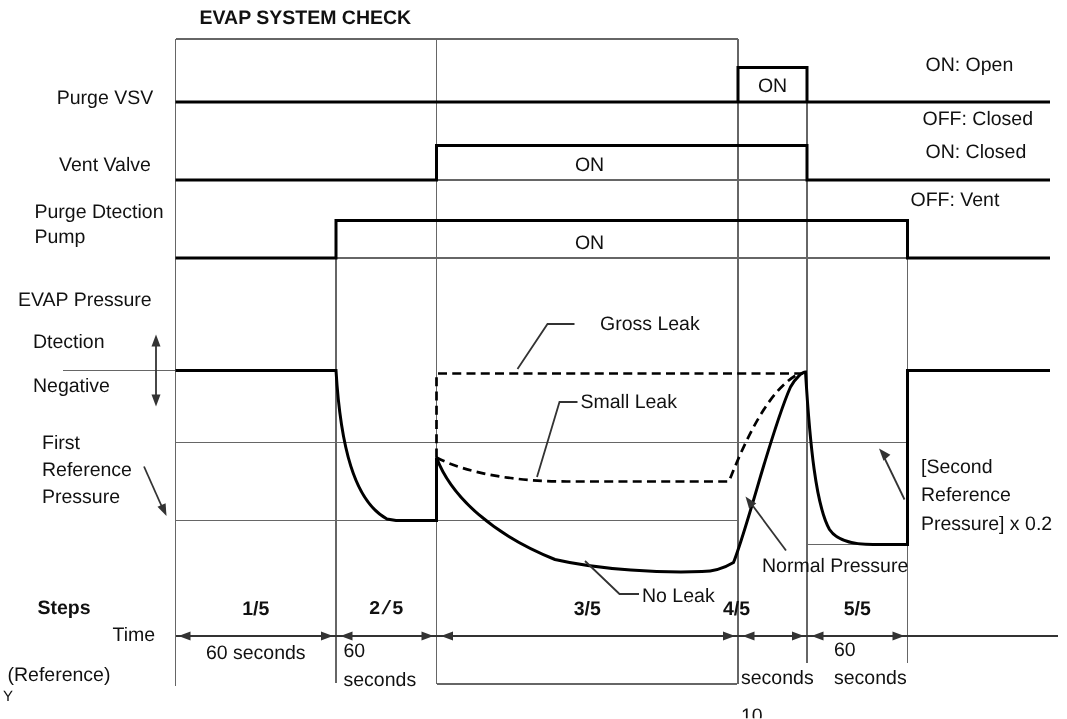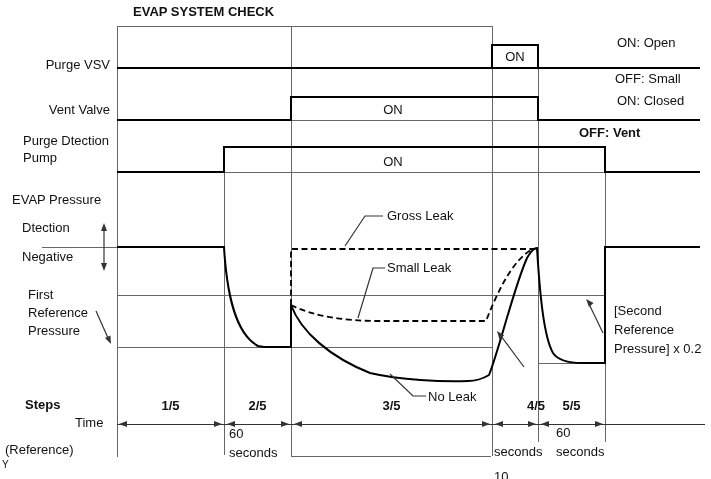--- a/index.html
+++ b/index.html
@@ -2,21 +2,21 @@
 <html><head>
 <meta charset="utf-8">
 <style>
   html,body{margin:0;padding:0;background:#fff;}
   #stage{position:relative;width:711px;height:479px;background:#fff;overflow:hidden;
          font-family:"Liberation Sans",sans-serif;color:#111;}
   #stage svg{position:absolute;left:0;top:0;}
   .lbl{position:absolute;font-size:13px;line-height:14px;white-space:nowrap;}
   .b{font-weight:bold;}
   .ctr{text-align:center;}
-  .rt{text-align:right;}
+  .rt{text-align:center;}
   .sm{font-size:10px;}
 </style>
 </head>
 <body>
 
 <div id="stage">
 
   <svg width="711" height="479" viewBox="0 0 711 479">
 
     <g stroke="#666" stroke-width="1" fill="none" shape-rendering="crispEdges">
@@ -94,41 +94,43 @@
   <span class="lbl" style="left:22px;top:250px;">Negative</span>
   <span class="lbl" style="left:28px;top:288px;">First</span>
   <span class="lbl" style="left:28px;top:306px;">Reference</span>
   <span class="lbl" style="left:28px;top:324px;">Pressure</span>
 
   <span class="lbl ctr" style="left:492px;top:50px;width:46px;">ON</span>
   <span class="lbl ctr" style="left:363px;top:103px;width:60px;">ON</span>
   <span class="lbl ctr" style="left:363px;top:155px;width:60px;">ON</span>
 
   <span class="lbl" style="left:617px;top:36px;">ON: Open</span>
-  <span class="lbl" style="left:615px;top:72px;">OFF: Small</span>
+  <span class="lbl" style="left:615px;top:72px;">OFF: Closed</span>
   <span class="lbl" style="left:617px;top:94px;">ON: Closed</span>
-  <span class="lbl" style="left:579px;top:126px;font-weight:bold;">OFF: Vent</span>
+  <span class="lbl" style="left:607px;top:126px;">OFF: Vent</span>
 
-  <span class="lbl" style="left:387px;top:209px;text-align:right;">Gross Leak</span>
+  <span class="lbl" style="left:400px;top:209px;text-align:right;">Gross Leak</span>
   <span class="lbl" style="left:387px;top:261px;">Small Leak</span>
   <span class="lbl" style="left:428px;top:390px;">No Leak</span>
+  <span class="lbl" style="left:508px;top:370px;">Normal Pressure</span>
   <span class="lbl" style="left:614px;top:304px;">[Second</span>
   <span class="lbl" style="left:614px;top:323px;">Reference</span>
   <span class="lbl" style="left:614px;top:342px;text-align:right;">Pressure] x 0.2</span>
 
   <span class="lbl b" style="left:25px;top:398px;">Steps</span>
   <span class="lbl" style="left:75px;top:416px;">Time</span>
   <span class="lbl" style="left:5px;top:443px;">(Reference)</span>
 
   <span class="lbl b ctr" style="left:140px;top:399px;width:61px;">1/5</span>
-  <span class="lbl b ctr" style="left:227px;top:399px;width:61px;">2/5</span>
+  <span class="lbl b ctr" style="left:227px;top:399px;width:61px;font-family:Liberation Mono, monospace;">2/5</span>
   <span class="lbl b ctr" style="left:361px;top:399px;width:61px;">3/5</span>
-  <span class="lbl b ctr" style="left:485px;top:399px;width:60px;text-align:right;">4/5</span>
+  <span class="lbl b ctr" style="left:461px;top:399px;width:60px;">4/5</span>
   <span class="lbl b ctr" style="left:541px;top:399px;width:61px;">5/5</span>
 
+  <span class="lbl ctr" style="left:120px;top:428px;width:101px;">60 seconds</span>
   <span class="lbl" style="left:229px;top:427px;">60</span>
   <span class="lbl" style="left:229px;top:446px;">seconds</span>
   <span class="lbl" style="left:494px;top:426px;margin-top:44px;">10</span>
   <span class="lbl" style="left:494px;top:445px;">seconds</span>
   <span class="lbl" style="left:556px;top:426px;">60</span>
   <span class="lbl" style="left:556px;top:445px;">seconds</span>
 
   <span class="lbl sm" style="left:2px;top:458px;">Y</span>
 </div>
 

